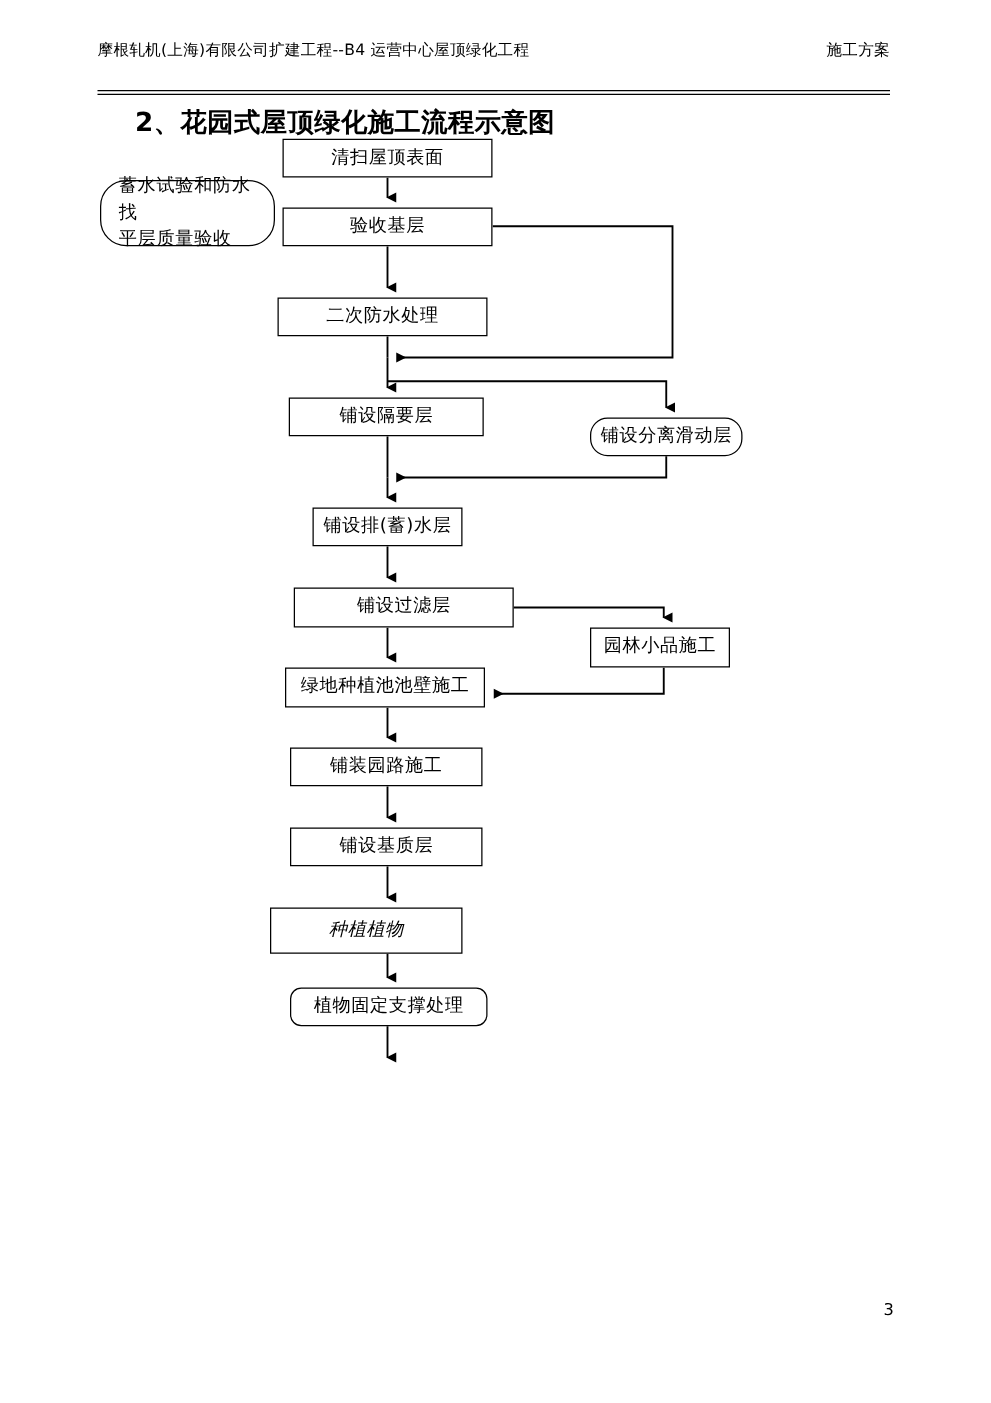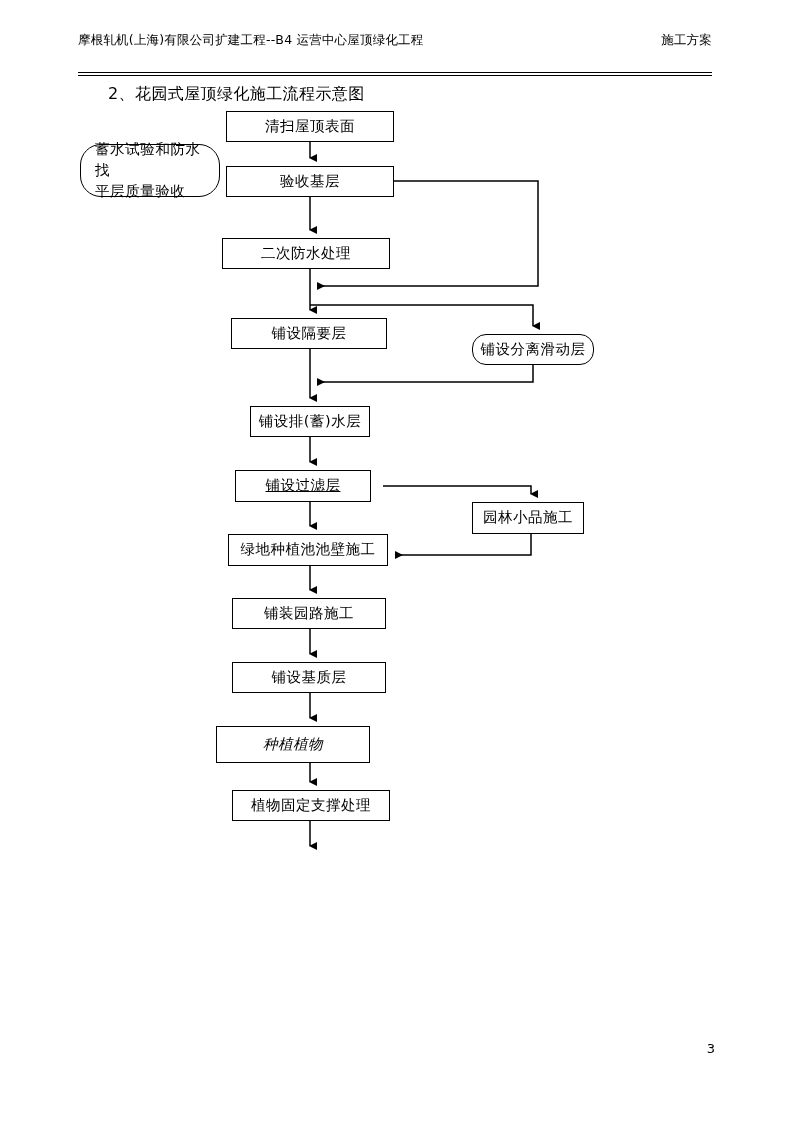--- a/index.html
+++ b/index.html
@@ -50,22 +50,22 @@
     border-bottom: 0.8px solid #000;
     box-sizing: content-box;
     padding-top: 1.6px;
   }
 
   
   #section-heading {
     position: absolute;
     left: 108px;
     top: 84px;
-    font-size: 16px;
-    font-weight: 400;
+    font-size: 21px;
+    font-weight: 700;
     white-space: nowrap;
     letter-spacing: 0.4px;
   }
 
   
   #flowchart {
     position: absolute;
     left: 0;
     top: 0;
     width: 793px;
@@ -183,22 +183,22 @@
   <div class="node" style="left: 226px; top: 111px; width: 168px; height: 31px;">清扫屋顶表面</div>
   <div class="node multiline" style="left: 80px; top: 144px; width: 140px; height: 53px;">
     <span class="ln">蓄水试验和防水找</span>
     <span class="ln">平层质量验收</span>
   </div>
   <div class="node" style="left: 226px; top: 166px; width: 168px; height: 31px;">验收基层</div>
   <div class="node" style="left: 222px; top: 238px; width: 168px; height: 31px;">二次防水处理</div>
   <div class="node" style="left: 231px; top: 318px; width: 156px; height: 31px;">铺设隔要层</div>
   <div class="node" style="left: 472px; top: 334px; width: 122px; height: 31px; border-radius: 14px;">铺设分离滑动层</div>
   <div class="node" style="left: 250px; top: 406px; width: 120px; height: 31px;">铺设排(蓄)水层</div>
-  <div class="node" style="left: 235px; top: 470px; width: 136px; height: 32px; text-decoration: underline;">铺设过滤层</div>
+  <div class="node" style="left: 235px; top: 470px; width: 176px; height: 32px;">铺设过滤层</div>
   <div class="node" style="left: 472px; top: 502px; width: 112px; height: 32px;">园林小品施工</div>
   <div class="node" style="left: 228px; top: 534px; width: 160px; height: 32px;">绿地种植池池壁施工</div>
   <div class="node" style="left: 232px; top: 598px; width: 154px; height: 31px;">铺装园路施工</div>
   <div class="node" style="left: 232px; top: 662px; width: 154px; height: 31px;">铺设基质层</div>
   <div class="node" style="left: 216px; top: 726px; width: 154px; height: 37px; font-style: italic;">种植植物</div>
-  <div class="node" style="left: 232px; top: 790px; width: 158px; height: 31px;">植物固定支撑处理</div>
+  <div class="node" style="left: 232px; top: 790px; width: 158px; height: 31px; border-radius: 9px;">植物固定支撑处理</div>
 </div>
 
 <div id="page-number">3</div>
 
 </body></html>

